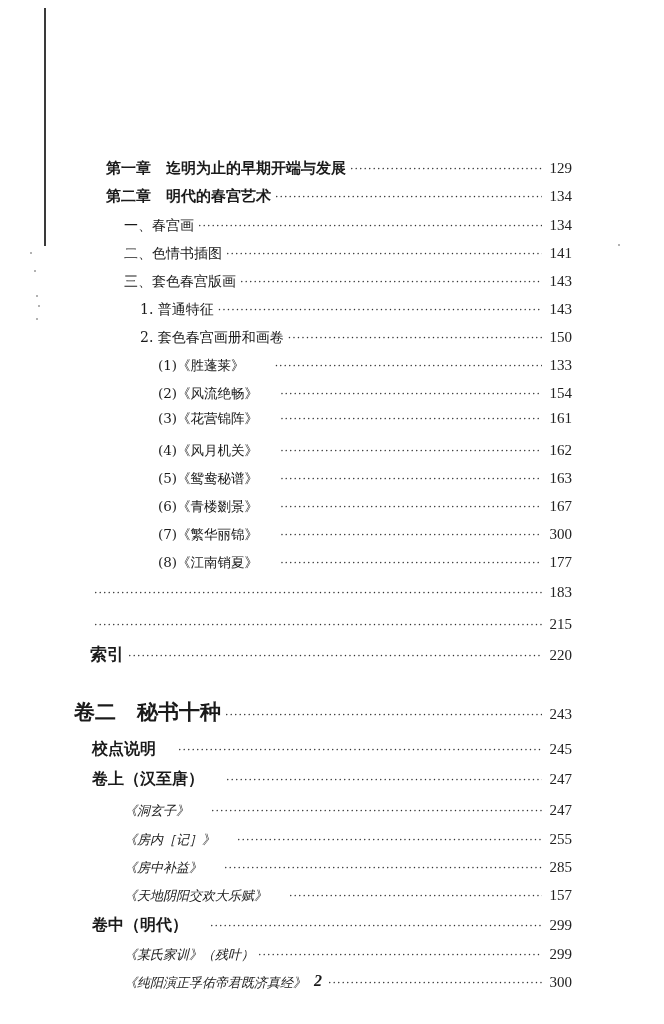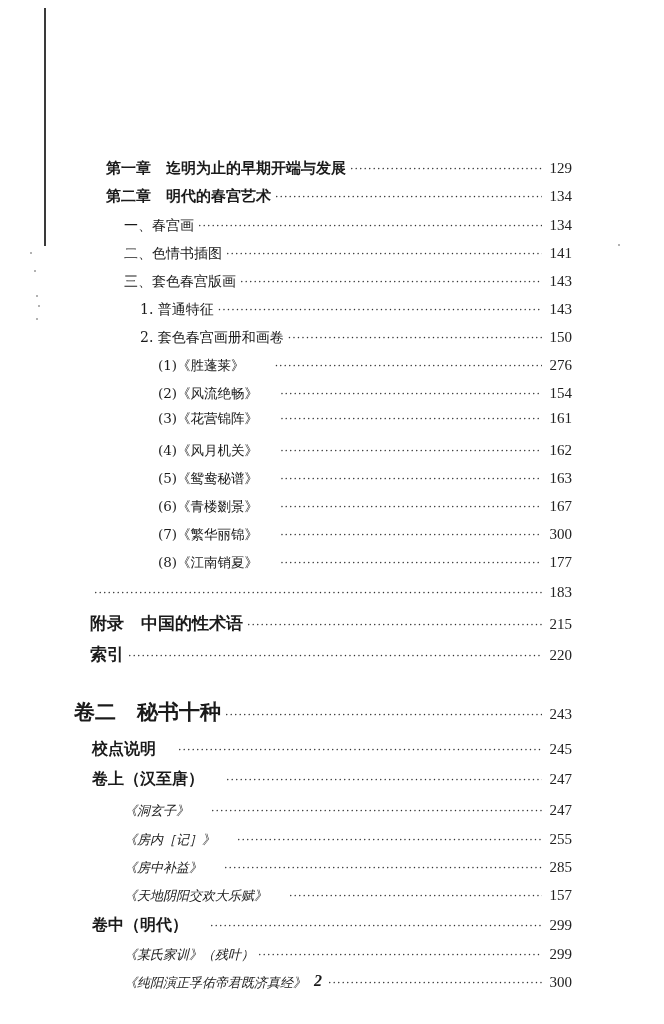--- a/index.html
+++ b/index.html
@@ -68,21 +68,21 @@
       <span class="page">143</span>
     </div>
   <div class="row l-sub" style="left:140px;top:285px">
       <span class="title">2. 套色春宫画册和画卷</span>
       <span class="leader"></span>
       <span class="page">150</span>
     </div>
   <div class="row l-item" style="left:158px;top:313px">
       <span class="title">(1)《胜蓬莱》</span>
       <span class="leader" style="margin-left:30px"></span>
-      <span class="page">276</span>
+      <span class="page">133</span>
     </div>
   <div class="row l-item" style="left:158px;top:341px">
       <span class="title">(2)《风流绝畅》</span>
       <span class="leader" style="margin-left:22px"></span>
       <span class="page">154</span>
     </div>
   <div class="row l-item" style="left:158px;top:366px">
       <span class="title">(3)《花营锦阵》</span>
       <span class="leader" style="margin-left:22px"></span>
       <span class="page">161</span>
@@ -110,21 +110,20 @@
   <div class="row l-item" style="left:158px;top:510px">
       <span class="title">(8)《江南销夏》</span>
       <span class="leader" style="margin-left:22px"></span>
       <span class="page">177</span>
     </div>
   <div class="row l-part" style="left:90px;top:540px">
       <span class="leader"></span>
       <span class="page">183</span>
     </div>
   <div class="row l-part" style="left:90px;top:572px">
-      <span class="title">附录　中国的性术语</span>
       <span class="leader"></span>
       <span class="page">215</span>
     </div>
   <div class="row l-part" style="left:90px;top:603px">
       <span class="title">索引</span>
       <span class="leader"></span>
       <span class="page">220</span>
     </div>
   <div class="row l-volume" style="left:74px;top:662px">
       <span class="title">卷二　秘书十种</span>

